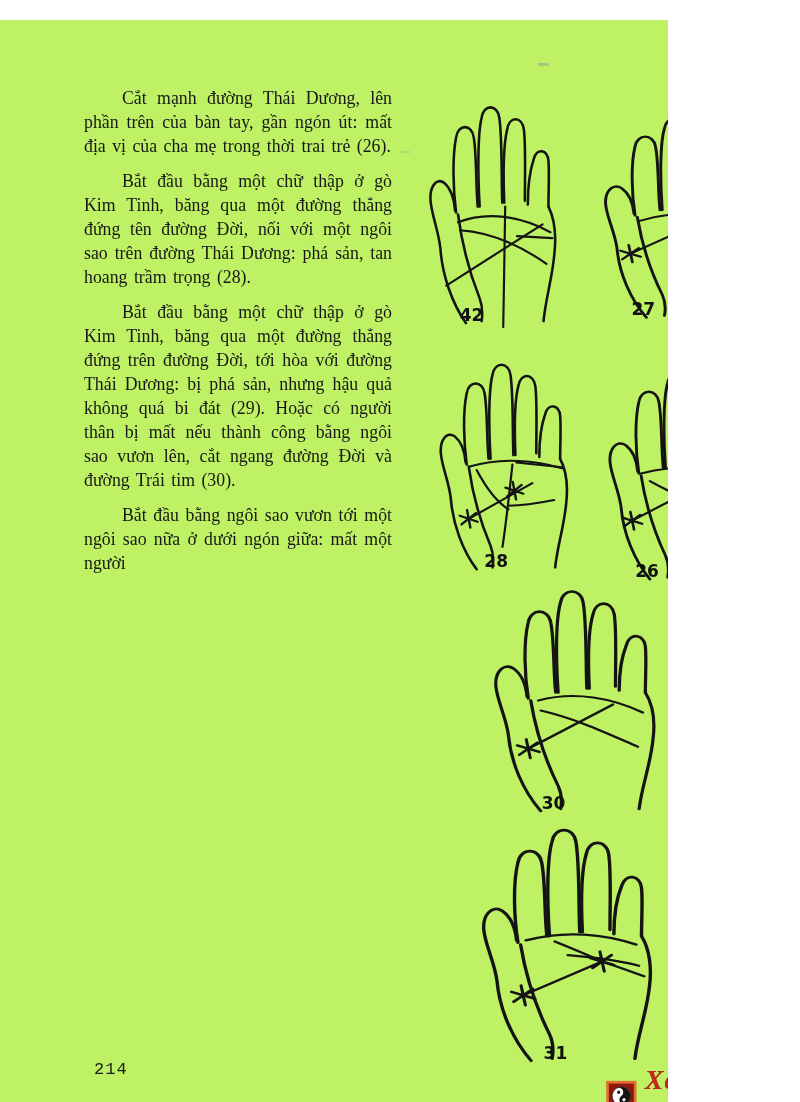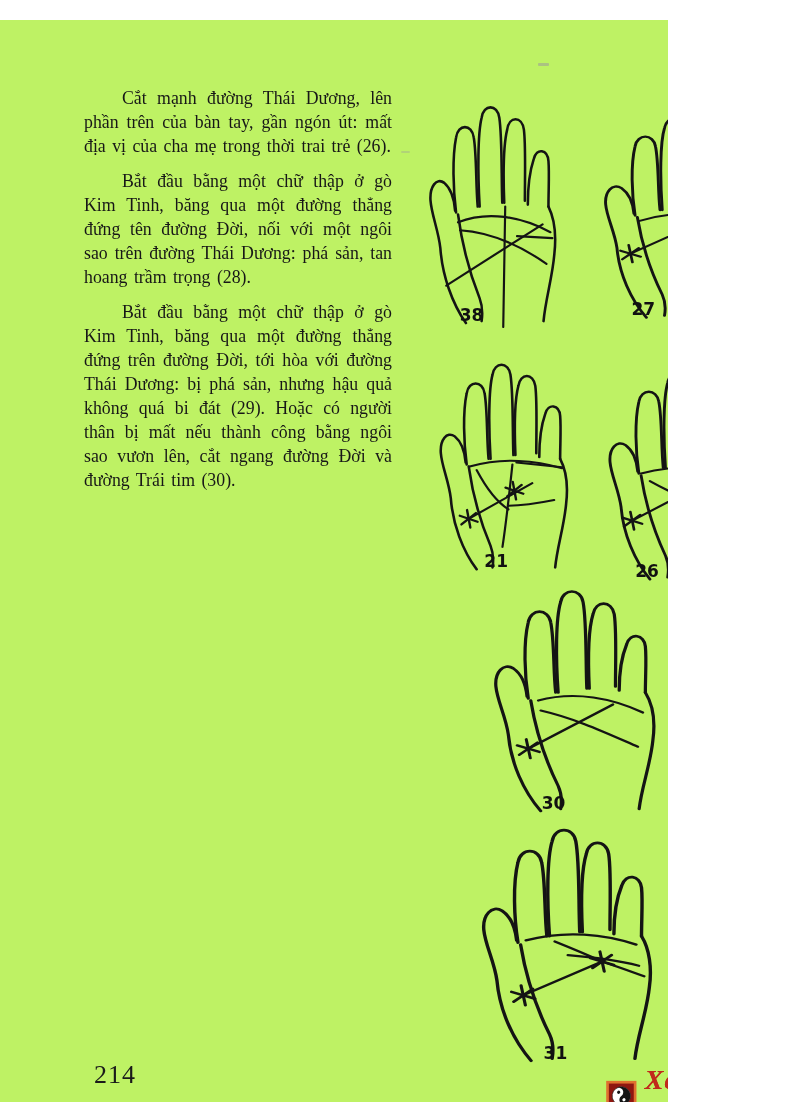--- a/index.html
+++ b/index.html
@@ -3,21 +3,21 @@
 <meta charset="utf-8">
 <style>
   html,body{margin:0;padding:0;background:#ffffff;}
   #page{position:relative;width:668px;height:1102px;background:#bef264;overflow:hidden;
         font-family:"Liberation Serif",serif;color:#161616;margin-top:20px;}
   
   .text-col{position:absolute;left:84px;top:66px;width:308px;}
   .text-col p{margin:0 0 11px 0;font-size:17.8px;line-height:24px;text-align:justify;
               text-indent:38px;word-spacing:2px;color:#171717;}
   
-  .page-number{position:absolute;left:94px;top:1040px;font-size:26px;letter-spacing:1px;color:#1a1a1a;}
+  .page-number{position:absolute;left:94px;top:1040px;font-size:17px;letter-spacing:1px;color:#1a1a1a;font-family:Liberation Mono, monospace;}
   
   .fig{position:absolute;}
   .hand-svg{position:absolute;left:0;top:0;width:100%;height:100%;}
   .outline{fill:none;stroke:#141414;stroke-width:2.6;stroke-linecap:round;}
   .palmline{fill:none;stroke:#141414;stroke-width:2.2;stroke-linecap:round;}
   .star-line{stroke:#141414;stroke-width:2.4;stroke-linecap:round;}
   .fig-label{position:absolute;bottom:3px;font-family:"DejaVu Sans",sans-serif;
              font-weight:bold;font-size:17px;color:#111;}
   #fig0{left:403px;top:76px;width:172px;height:232px;}
   #fig1{left:574px;top:88px;width:198px;height:214px;}
@@ -39,38 +39,39 @@
 </style>
 </head>
 <body>
 
 <div id="page">
 
   <div class="text-col">
     <p>Cắt mạnh đường Thái Dương, lên phần trên của bàn tay, gần ngón út: mất địa vị của cha mẹ trong thời trai trẻ (26).</p>
     <p>Bắt đầu bằng một chữ thập ở gò Kim Tinh, băng qua một đường thẳng đứng tên đường Đời, nối với một ngôi sao trên đường Thái Dương: phá sản, tan hoang trầm trọng (28).</p>
     <p>Bắt đầu bằng một chữ thập ở gò Kim Tinh, băng qua một đường thẳng đứng trên đường Đời, tới hòa với đường Thái Dương: bị phá sản, nhưng hậu quả không quá bi đát (29). Hoặc có người thân bị mất nếu thành công bằng ngôi sao vươn lên, cắt ngang đường Đời và đường Trái tim (30).</p>
+    <p>Bắt đầu bằng ngôi sao vươn tới một ngôi sao nữa ở dưới ngón giữa: mất một người</p>
   </div>
 
   <div id="fig0" class="fig">
       <svg viewBox="0 0 175 235" preserveAspectRatio="none" class="hand-svg">
         <path d="M 54 118 C 51 95 50 62 54 42 C 56 28 70 28 72 42 C 75 60 74 90 76 112" class="outline"></path>
         <path d="M 78 112 C 76 78 76 38 80 22 C 82 8 96 8 98 22 C 101 42 100 82 101 108" class="outline"></path>
         <path d="M 103 108 C 102 82 102 50 106 34 C 108 20 121 20 123 34 C 125 50 124 82 124 106" class="outline"></path>
         <path d="M 127 110 C 127 94 129 76 133 64 C 136 52 147 54 148 66 C 149 78 148 96 148 112" class="outline"></path>
         <path d="M 148 112 C 154 124 156 142 154 160 C 152 184 145 206 143 228" class="outline"></path>
         <path d="M 64 230 C 50 210 40 182 38 154 C 36 136 29 120 28 106 C 27 92 34 82 42 88 C 49 94 52 104 53 116" class="outline"></path>
         <path d="M 56 120 C 60 150 68 180 78 205 C 81 213 81 221 80 228" class="outline"></path>
         <path d="M 56 128 C 86 116 120 122 150 138" class="palmline"></path>
         <path d="M 58 136 C 90 138 120 152 146 170" class="palmline"></path>
         <path d="M 44 192 L 142 130" class="palmline"></path>
         <path d="M 104 112 L 102 234" class="palmline"></path>
         <path d="M 116 142 L 152 144" class="palmline"></path>
       </svg>
-    <span class="fig-label" style="left:33%;">38</span>
+    <span class="fig-label" style="left:33%;">42</span>
   </div>
   <div id="fig1" class="fig">
       <svg viewBox="0 0 175 235" preserveAspectRatio="none" class="hand-svg">
         <path d="M 54 118 C 51 95 50 62 54 42 C 56 28 70 28 72 42 C 75 60 74 90 76 112" class="outline"></path>
         <path d="M 78 112 C 76 78 76 38 80 22 C 82 8 96 8 98 22 C 101 42 100 82 101 108" class="outline"></path>
         <path d="M 103 108 C 102 82 102 50 106 34 C 108 20 121 20 123 34 C 125 50 124 82 124 106" class="outline"></path>
         <path d="M 127 110 C 127 94 129 76 133 64 C 136 52 147 54 148 66 C 149 78 148 96 148 112" class="outline"></path>
         <path d="M 148 112 C 154 124 156 142 154 160 C 152 184 145 206 143 228" class="outline"></path>
         <path d="M 64 230 C 50 210 40 182 38 154 C 36 136 29 120 28 106 C 27 92 34 82 42 88 C 49 94 52 104 53 116" class="outline"></path>
         <path d="M 56 120 C 60 150 68 180 78 205 C 81 213 81 221 80 228" class="outline"></path>
@@ -100,21 +101,21 @@
         <path d="M 56 176 L 120 138" class="palmline"></path>
         <path d="M 100 118 C 97 148 94 178 90 206" class="palmline"></path>
         <path d="M 96 162 C 112 162 128 159 142 156" class="palmline"></path>
         <line x1="47.07292010253387" y1="172.75080863840614" x2="64.92707989746613" y2="179.24919136159386" class="star-line"></line>
         <line x1="54.35034231216416" y1="166.64432634638402" x2="57.64965768783584" y2="185.35567365361598" class="star-line"></line>
         <line x1="63.27742220963029" y1="169.89351770797788" x2="48.72257779036971" y2="182.10648229202212" class="star-line"></line>
         <line x1="93.07292010253387" y1="142.75080863840614" x2="110.92707989746613" y2="149.24919136159386" class="star-line"></line>
         <line x1="100.35034231216416" y1="136.64432634638402" x2="103.64965768783584" y2="155.35567365361598" class="star-line"></line>
         <line x1="109.27742220963029" y1="139.89351770797788" x2="94.72257779036971" y2="152.10648229202212" class="star-line"></line>
       </svg>
-    <span class="fig-label" style="left:41%;">21</span>
+    <span class="fig-label" style="left:41%;">28</span>
   </div>
   <div id="fig3" class="fig">
       <svg viewBox="0 0 175 235" preserveAspectRatio="none" class="hand-svg">
         <path d="M 54 118 C 51 95 50 62 54 42 C 56 28 70 28 72 42 C 75 60 74 90 76 112" class="outline"></path>
         <path d="M 78 112 C 76 78 76 38 80 22 C 82 8 96 8 98 22 C 101 42 100 82 101 108" class="outline"></path>
         <path d="M 103 108 C 102 82 102 50 106 34 C 108 20 121 20 123 34 C 125 50 124 82 124 106" class="outline"></path>
         <path d="M 127 110 C 127 94 129 76 133 64 C 136 52 147 54 148 66 C 149 78 148 96 148 112" class="outline"></path>
         <path d="M 148 112 C 154 124 156 142 154 160 C 152 184 145 206 143 228" class="outline"></path>
         <path d="M 64 230 C 50 210 40 182 38 154 C 36 136 29 120 28 106 C 27 92 34 82 42 88 C 49 94 52 104 53 116" class="outline"></path>
         <path d="M 56 120 C 60 150 68 180 78 205 C 81 213 81 221 80 228" class="outline"></path>

